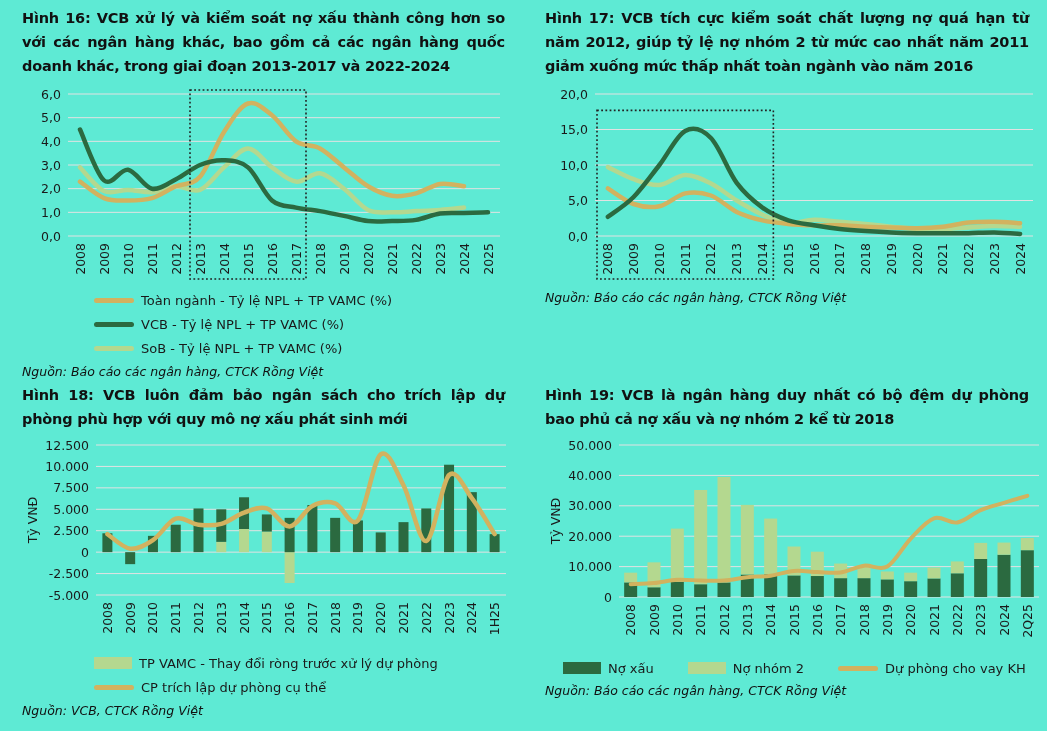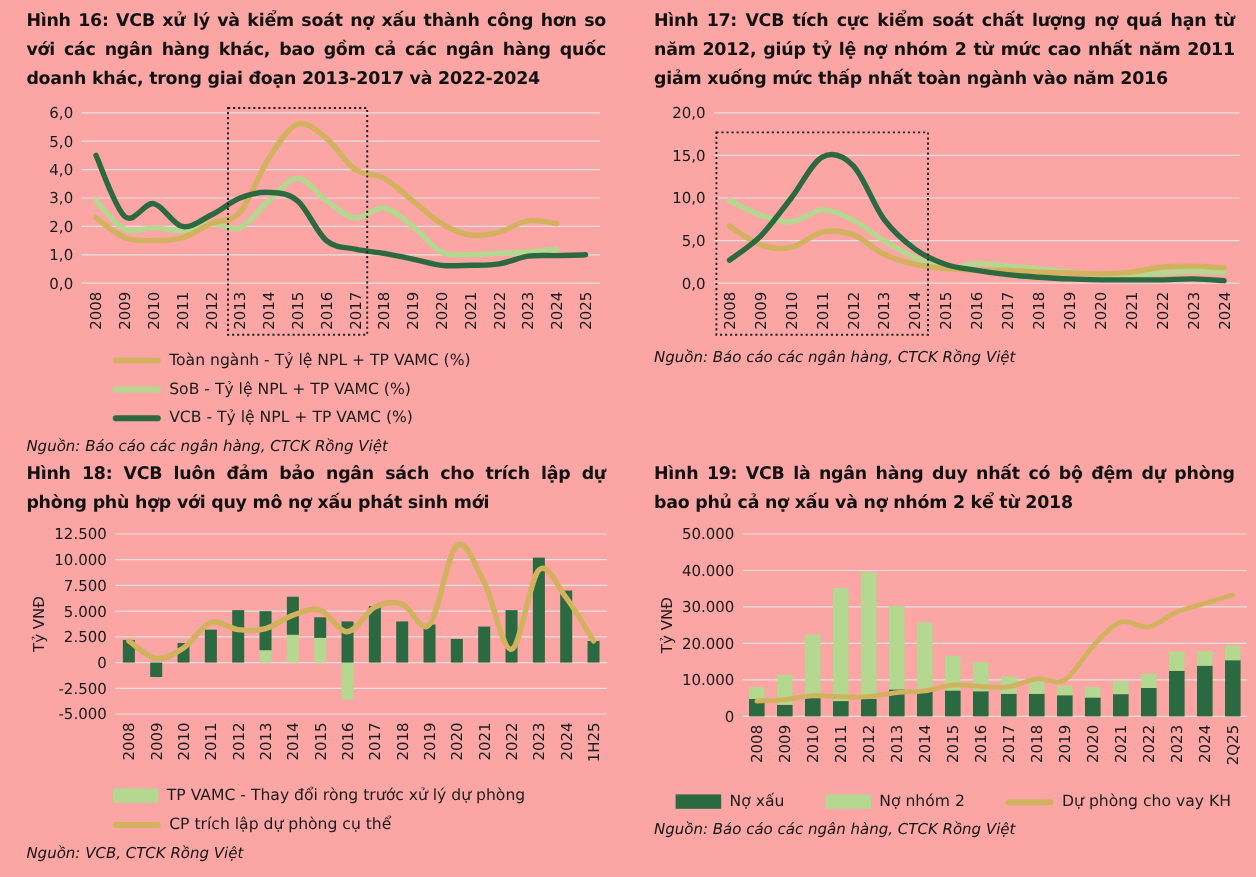--- a/index.html
+++ b/index.html
@@ -1,17 +1,17 @@
 <!DOCTYPE html>
 <html><head>
 <meta charset="utf-8">
 <style>
   html,body{margin:0;padding:0;background:#fff;}
   .page{
-    width:1047px;height:731px;background:#fca5a5;overflow:hidden;
+    width:1047px;height:731px;background:#5eead4;overflow:hidden;
     font-family:"DejaVu Sans","Liberation Sans",sans-serif;color:#1a1a1a;
     display:grid;grid-template-columns:523px 524px;grid-template-rows:377px 354px;
   }
   .panel{padding:6px 18px 0 22px;box-sizing:border-box;}
   .title{
     margin:0;font-size:14.5px;line-height:24px;font-weight:700;color:#111;
     text-align:justify;letter-spacing:-0.2px;
   }
   .row1 .title{min-height:72px;}
   .row2 .title{min-height:48px;}
@@ -69,26 +69,26 @@
           <path d="M58.0,95.6C62.0,98.3 74.0,109.0 82.0,112.1C90.0,115.3 98.0,114.5 106.0,114.5C114.0,114.5 122.0,114.5 130.0,112.1C138.0,109.8 146.0,103.8 154.0,100.3C162.0,96.7 170.0,99.9 178.0,90.8C186.0,81.8 194.0,58.1 202.0,45.9C210.0,33.6 218.0,20.2 226.0,17.5C234.0,14.7 242.0,23.0 250.0,29.3C258.0,35.6 266.0,49.8 274.0,55.3C282.0,60.9 290.0,58.1 298.0,62.4C306.0,66.8 314.0,75.1 322.0,81.4C330.0,87.7 338.0,95.6 346.0,100.3C354.0,105.0 362.0,108.6 370.0,109.8C378.0,111.0 386.0,109.4 394.0,107.4C402.0,105.4 410.0,99.1 418.0,97.9C426.0,96.7 438.0,99.9 442.0,100.3" fill="none" stroke="#d2b25f" stroke-width="4.5" stroke-linecap="round" stroke-linejoin="round"></path>
           <path d="M58.0,43.5C62.0,52.0 74.0,87.7 82.0,94.4C90.0,101.1 98.0,82.4 106.0,83.7C114.0,85.1 122.0,101.1 130.0,102.7C138.0,104.2 146.0,97.1 154.0,93.2C162.0,89.3 170.0,82.2 178.0,79.0C186.0,75.8 194.0,73.9 202.0,74.3C210.0,74.7 218.0,74.7 226.0,81.4C234.0,88.1 242.0,107.8 250.0,114.5C258.0,121.2 266.0,119.8 274.0,121.6C282.0,123.4 290.0,123.8 298.0,125.1C306.0,126.5 314.0,128.2 322.0,129.9C330.0,131.5 338.0,134.2 346.0,135.1C354.0,136.0 362.0,135.3 370.0,135.1C378.0,134.9 386.0,135.2 394.0,133.9C402.0,132.6 410.0,128.7 418.0,127.5C426.0,126.4 434.0,127.2 442.0,127.0C450.0,126.8 462.0,126.5 466.0,126.3" fill="none" stroke="#2b6a40" stroke-width="4.5" stroke-linecap="round" stroke-linejoin="round"></path>
           <rect x="168" y="4" width="116" height="189" fill="none" stroke="#222222" stroke-width="1.6" stroke-dasharray="1.8 2.4"></rect>
         </svg></div>
     <div class="legend-stack">
       <div class="legend-item">
         <span class="swatch-line" style="background: rgb(210, 178, 95);"></span>
         <span class="legend-label">Toàn ngành - Tỷ lệ NPL + TP VAMC (%)</span>
       </div>
       <div class="legend-item">
+        <span class="swatch-line" style="background: rgb(43, 106, 64);"></span>
+        <span class="legend-label">VCB - Tỷ lệ NPL + TP VAMC (%)</span>
+      </div>
+      <div class="legend-item">
         <span class="swatch-line" style="background: rgb(180, 216, 143);"></span>
         <span class="legend-label">SoB - Tỷ lệ NPL + TP VAMC (%)</span>
-      </div>
-      <div class="legend-item">
-        <span class="swatch-line" style="background: rgb(43, 106, 64);"></span>
-        <span class="legend-label">VCB - Tỷ lệ NPL + TP VAMC (%)</span>
       </div>
     </div>
     <p class="source">Nguồn: Báo cáo các ngân hàng, CTCK Rồng Việt</p>
   </section>
 
   <section class="panel row1">
     <h3 class="title">Hình 17: VCB tích cực kiểm soát chất lượng nợ quá hạn từ năm 2012, giúp tỷ lệ nợ nhóm 2 từ mức cao nhất năm 2011 giảm xuống mức thấp nhất toàn ngành vào năm 2016</h3>
     <div class="chart" id="chart-fig17"><svg viewBox="0 0 500 196" width="500" height="196">
           <line x1="50" x2="488" y1="150" y2="150" stroke="#e2e2e2" stroke-width="1"></line>
           <text x="43" y="150" text-anchor="end" dominant-baseline="central" font-size="12.5" fill="#1a1a1a">0,0</text>

